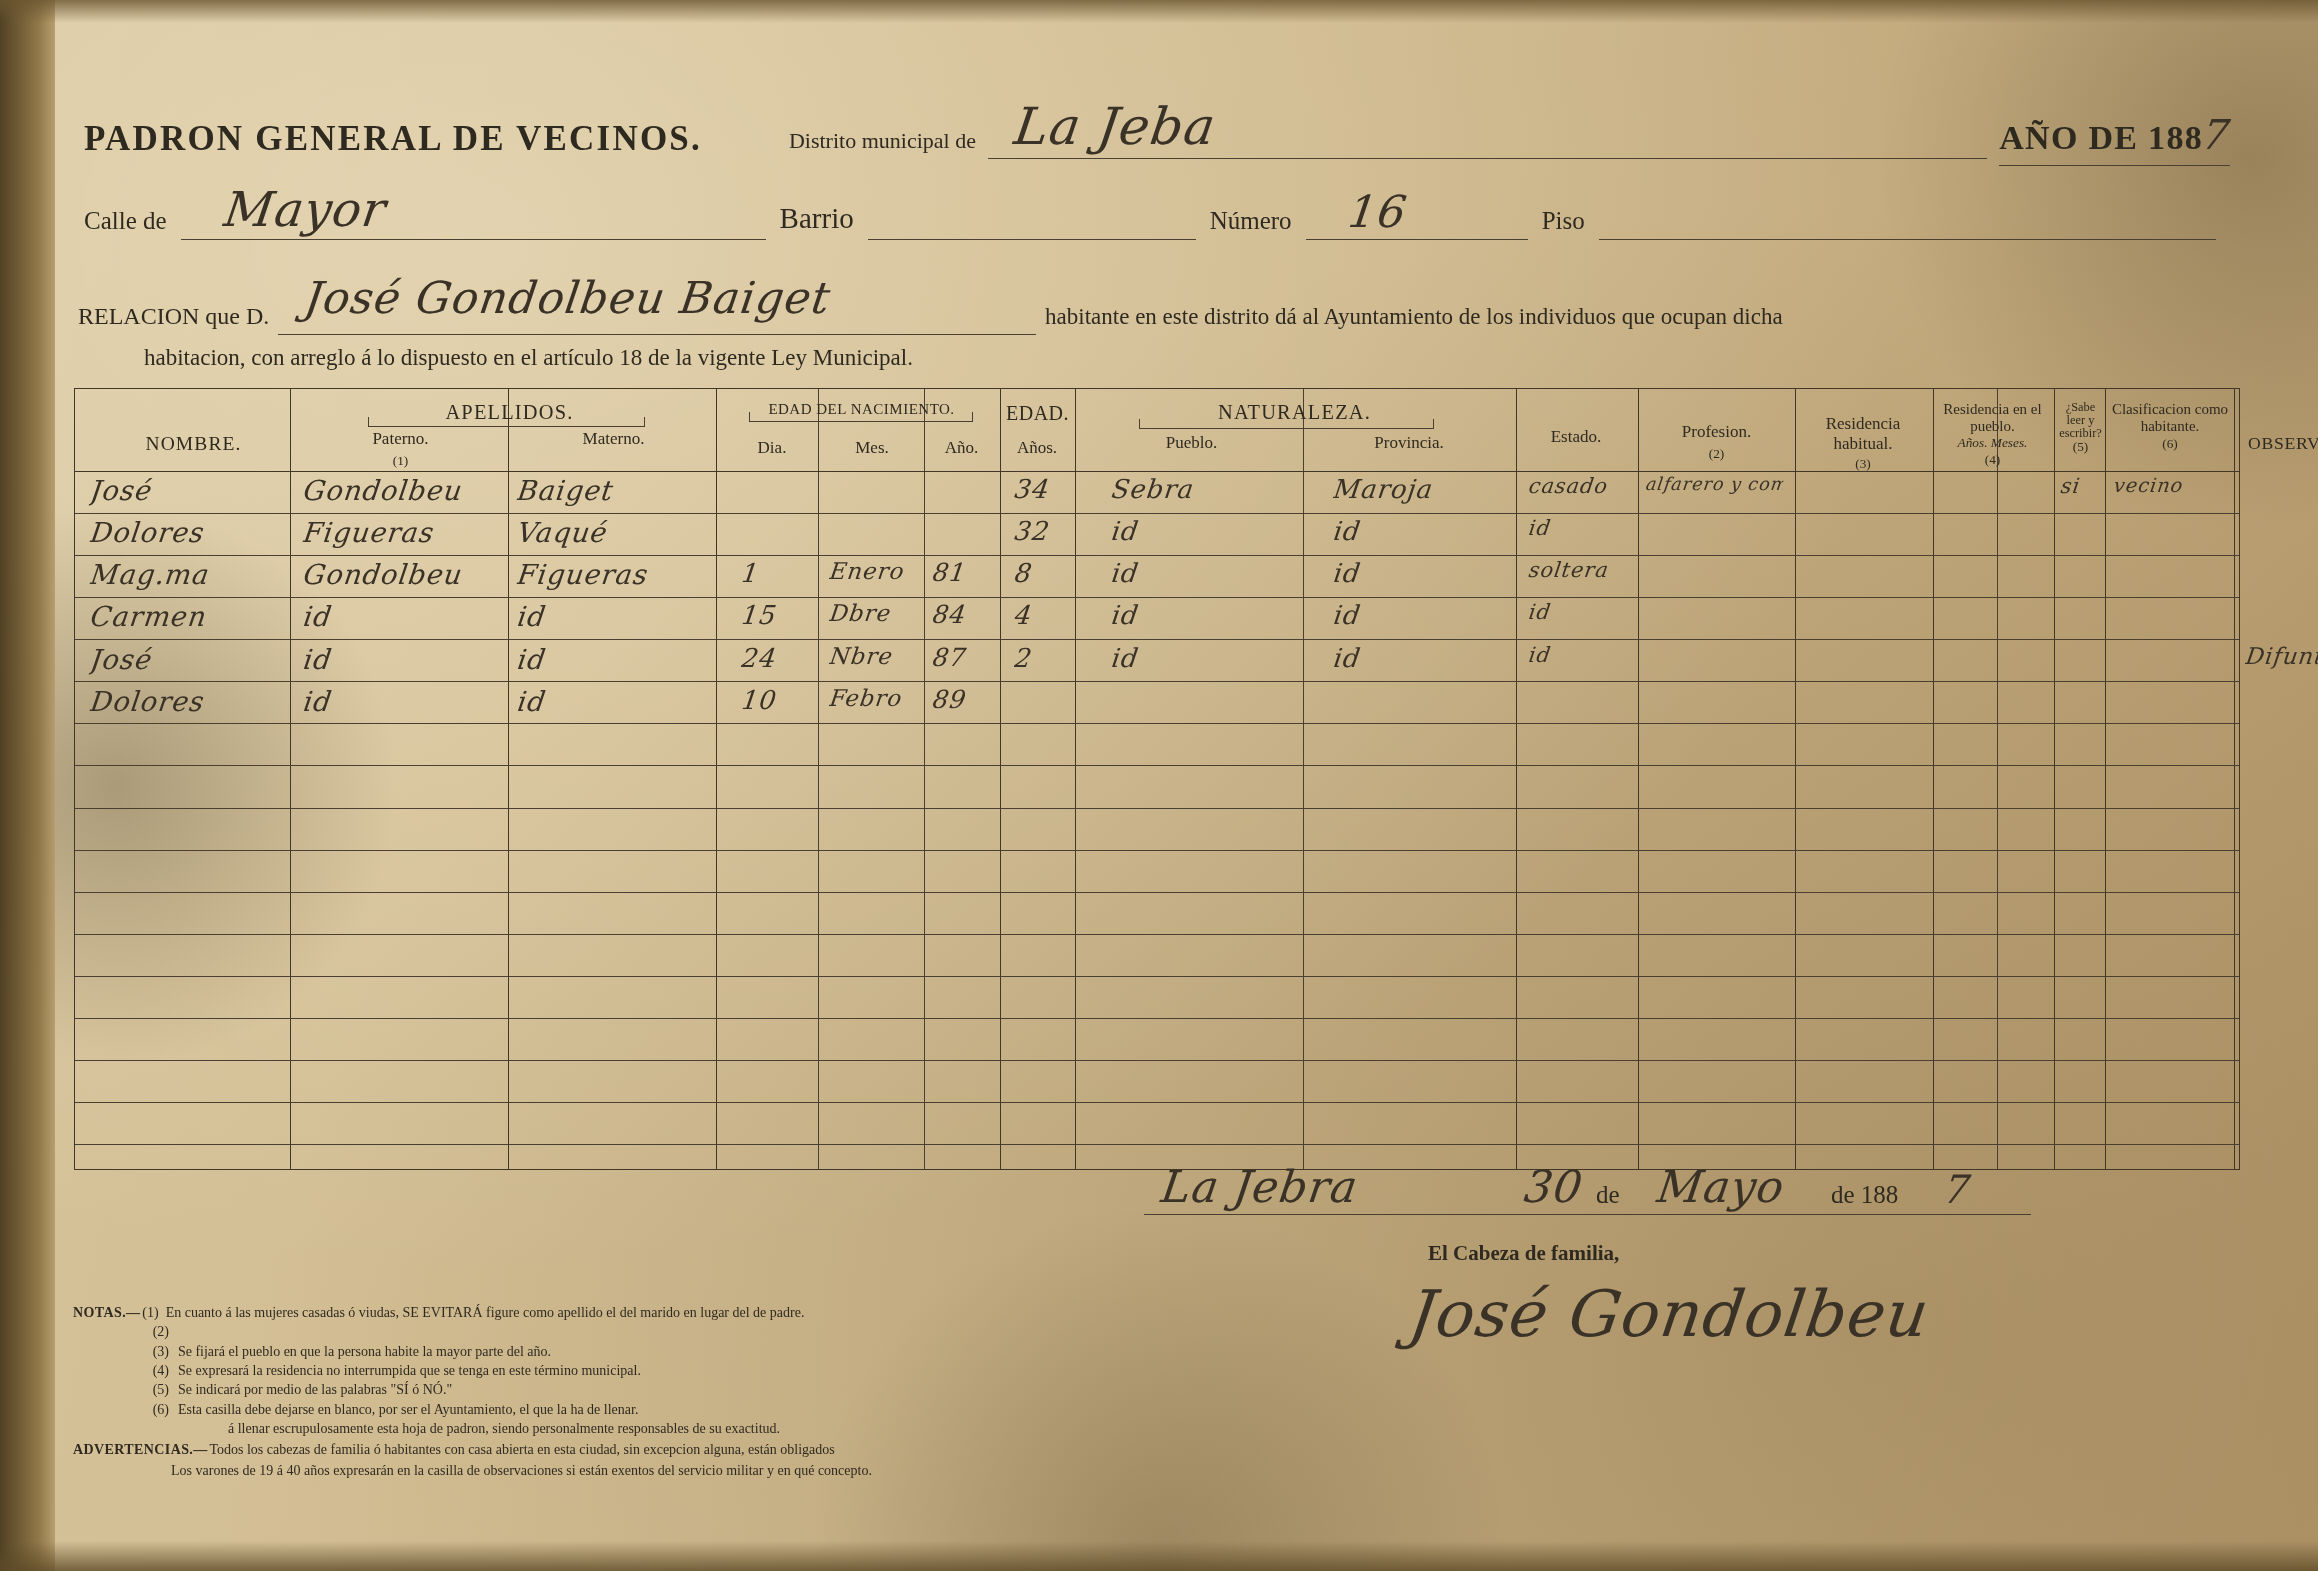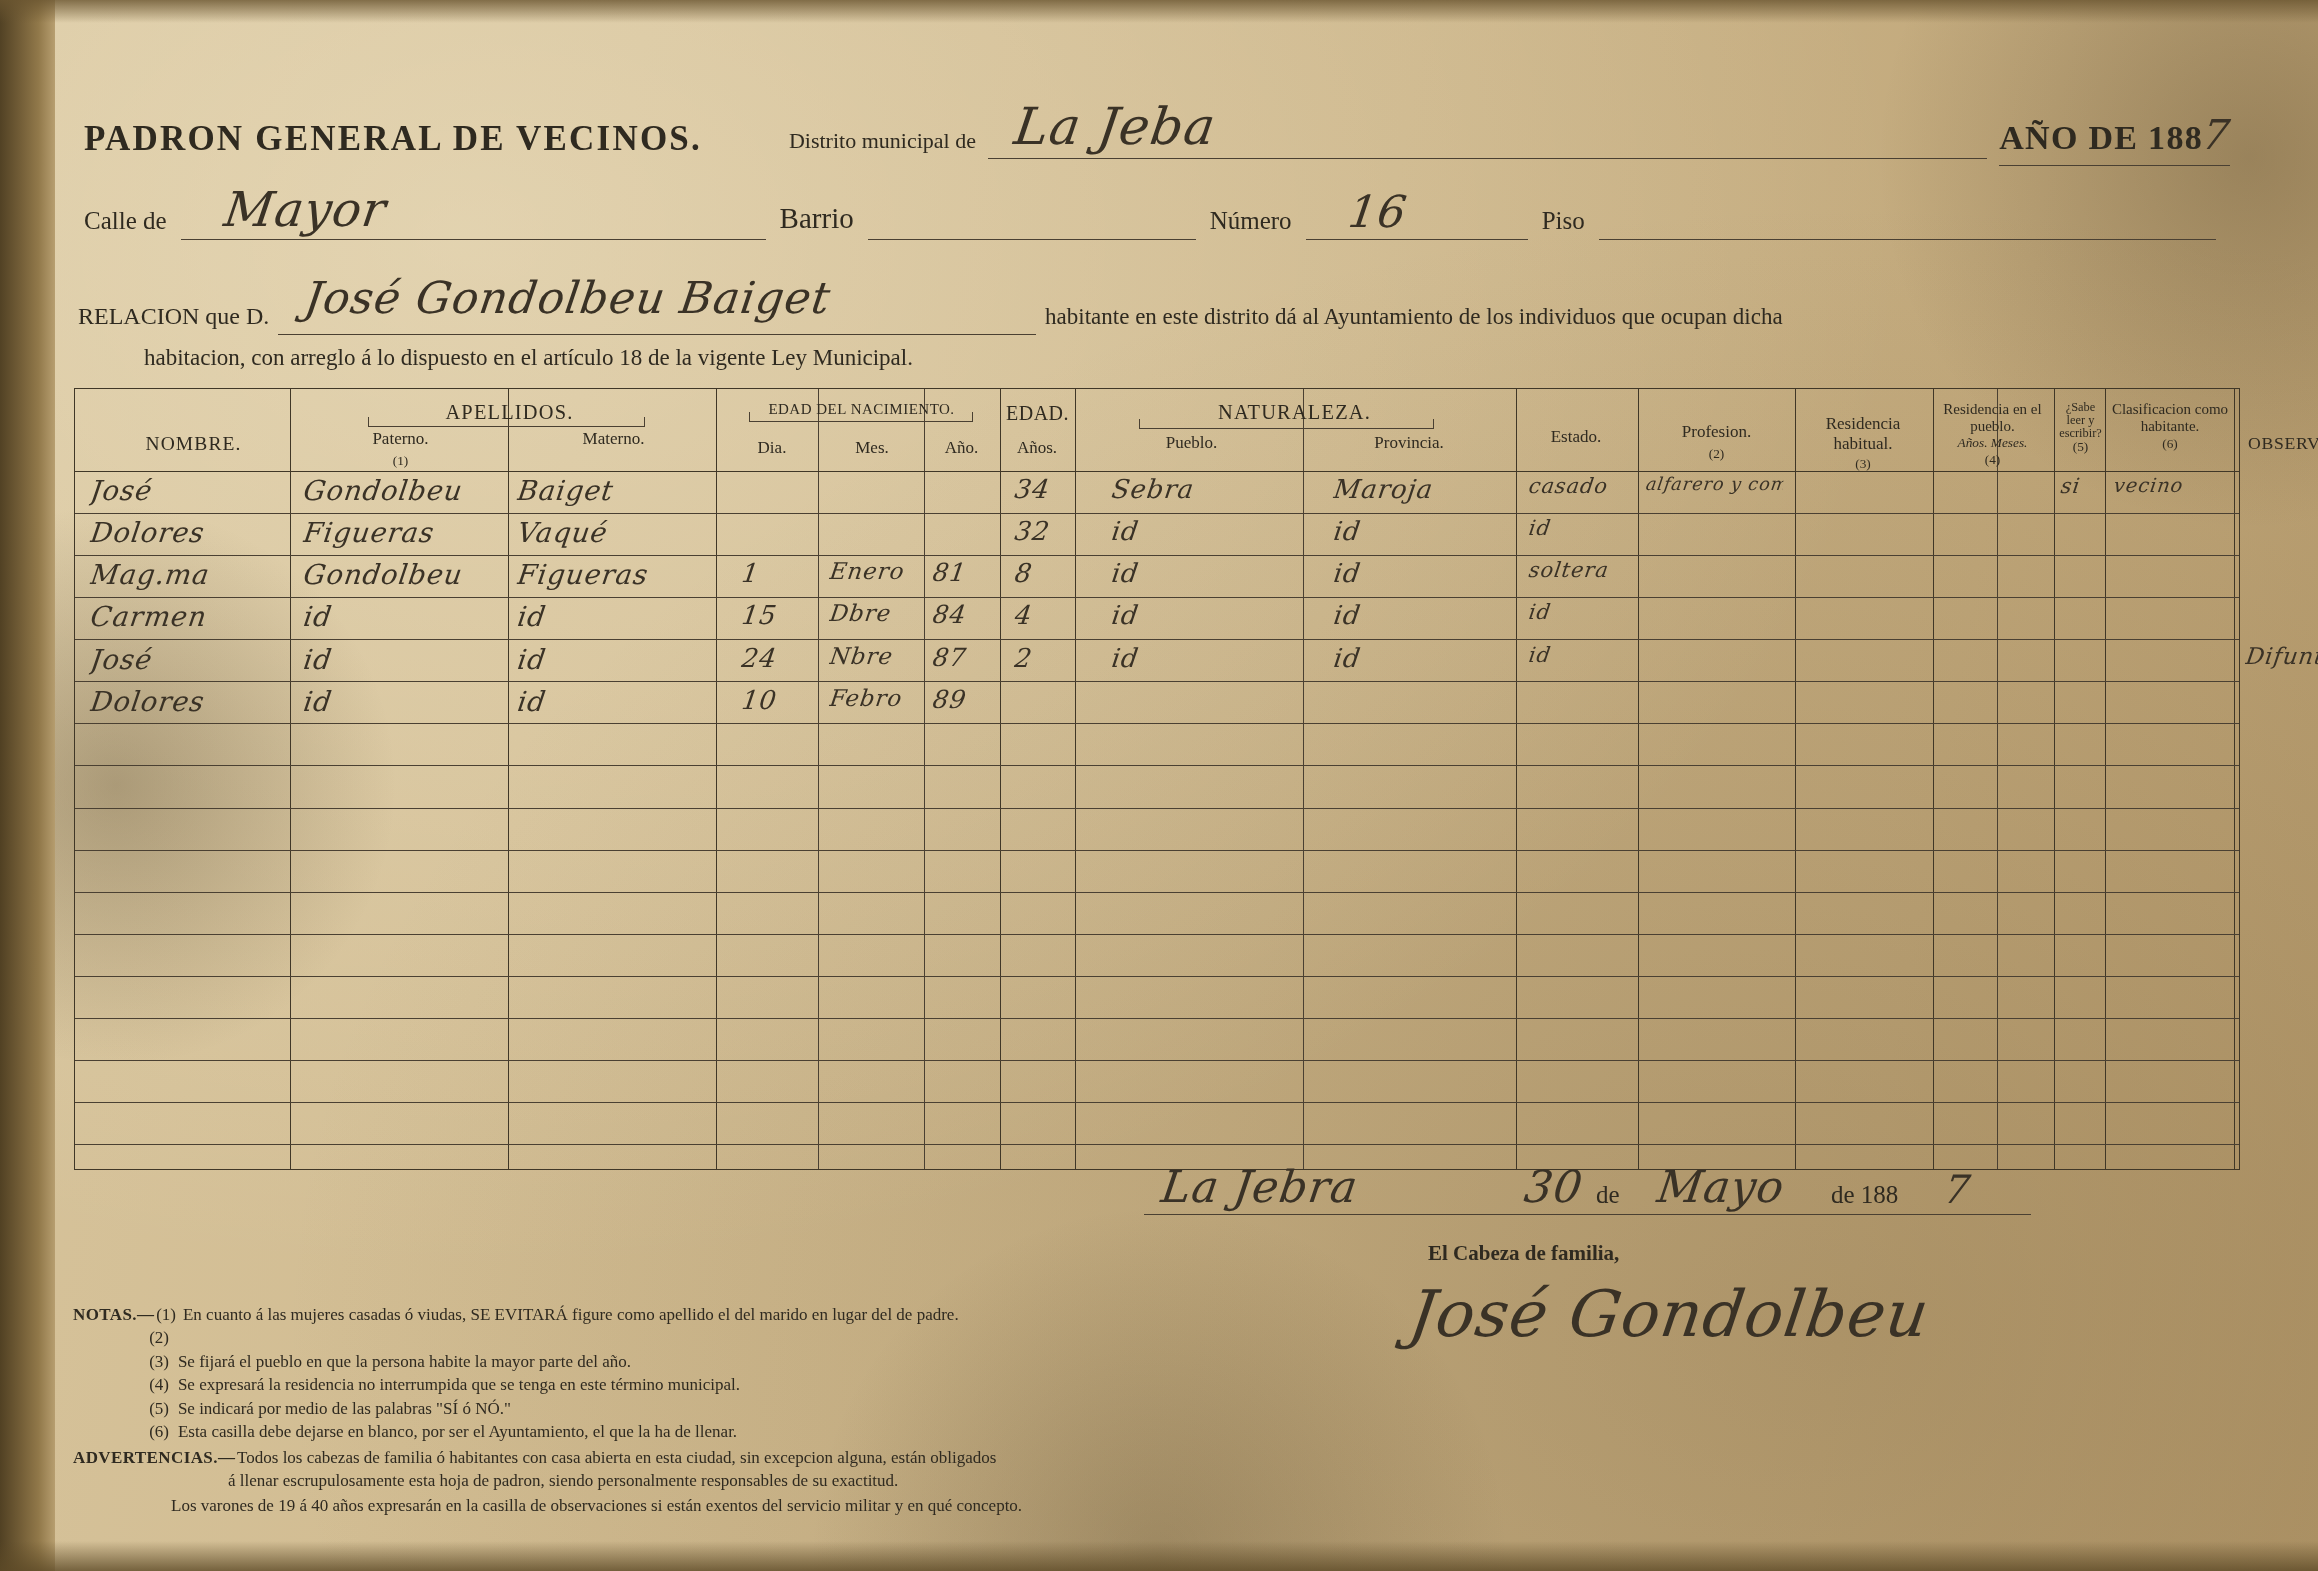--- a/index.html
+++ b/index.html
@@ -78,21 +78,21 @@
   .spanbar{position:absolute;height:8.9px;border-bottom:1.3px solid #4a4032;
            border-left:1.3px solid #4a4032;border-right:1.3px solid #4a4032;}
   .cellwrite{position:absolute;font-size:27.5px;}
 
   
   #signature{position:absolute;left:1144px;top:1175px;width:887px;}
   .sigline{position:relative;height:39px;border-bottom:1.8px solid #4a4032;}
   #cabeza{position:absolute;left:1428px;top:1241px;font-size:21px;font-weight:bold;}
   #sigscript{position:absolute;left:1410px;top:1277px;font-size:64px;}
 
-  #notes{position:absolute;left:73px;top:1303px;width:1383px;font-size:17px;line-height:1.38;color:#2f2a20;}
+  #notes{position:absolute;left:73px;top:1303px;width:1383px;font-size:14px;line-height:1.38;color:#2f2a20;}
   #notes .nlabel{font-weight:bold;letter-spacing:0.4px;}
   #notes .nrow{display:flex;}
   #notes .nnum{width:41px;text-align:right;padding-right:8.9px;flex:none;}
   .sc{font-variant:small-caps;}
 </style>
 </head>
 <body>
 
 <div id="page">
   <div id="gutter"></div>
@@ -347,22 +347,22 @@
       <span>Se expresará la residencia no interrumpida que se tenga en este término municipal.</span>
     </div>
     <div class="nrow">
       <span class="nnum" style="width:96px;">(5)</span>
       <span>Se indicará por medio de las palabras "SÍ ó NÓ."</span>
     </div>
     <div class="nrow">
       <span class="nnum" style="width:96px;">(6)</span>
       <span>Esta casilla debe dejarse en blanco, por ser el Ayuntamiento, el que la ha de llenar.</span>
     </div>
+    <div style="padding-left:155px;">á llenar escrupulosamente esta hoja de padron, siendo personalmente responsables de su exactitud.</div>
     <div style="display:flex;margin-top:1.8px;">
       <span class="nlabel sc" style="white-space:nowrap;">ADVERTENCIAS.—</span>
       <span style="margin-left:1.8px;">Todos los cabezas de familia ó habitantes con casa abierta en esta ciudad, sin excepcion alguna, están obligados</span>
     </div>
-    <div style="padding-left:155px;">á llenar escrupulosamente esta hoja de padron, siendo personalmente responsables de su exactitud.</div>
     <div style="padding-left:98px;margin-top:1.8px;">Los varones de 19 á 40 años expresarán en la casilla de observaciones si están exentos del servicio militar y en qué concepto.</div>
   </div>
 
 </div>
 
 
 </body></html>

